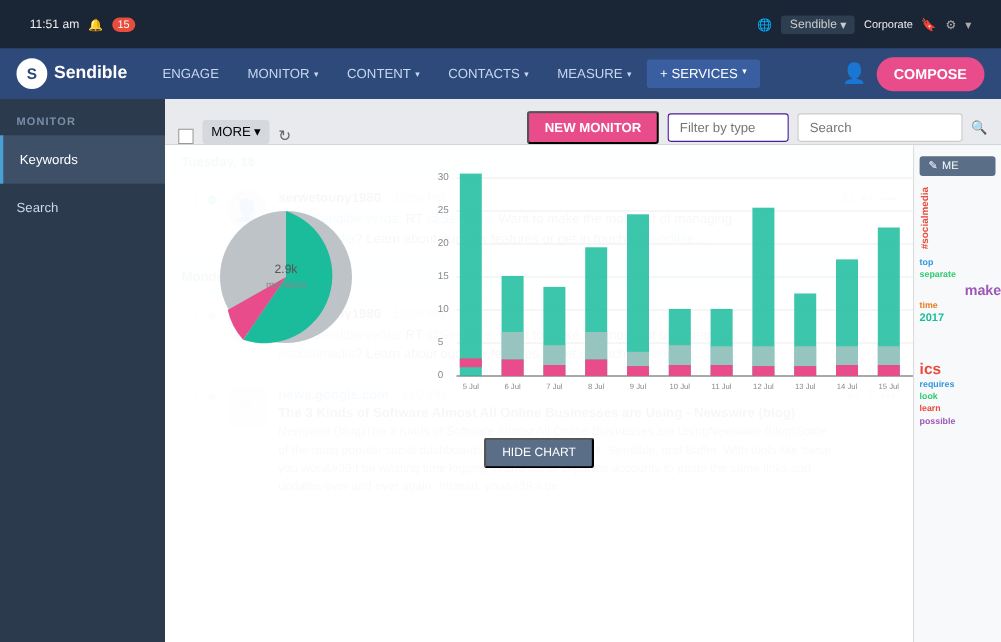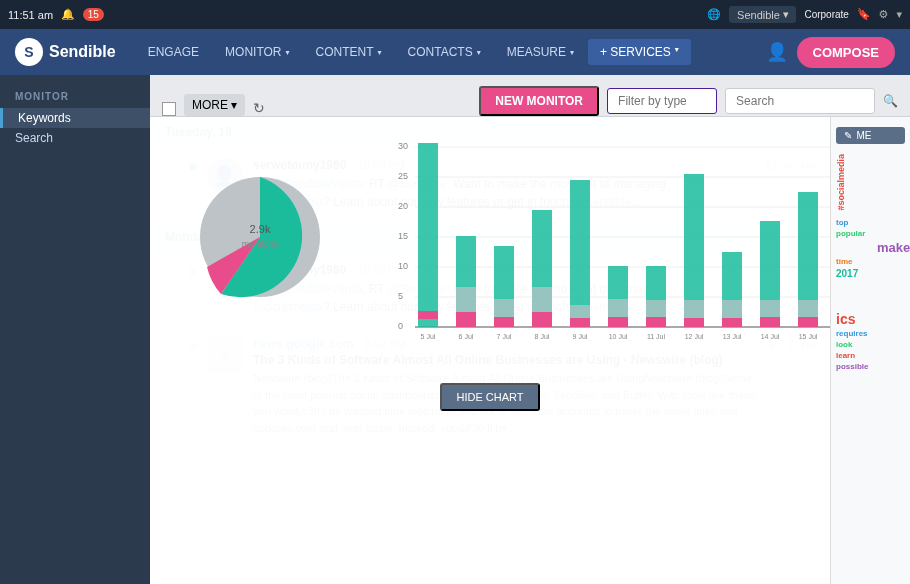--- a/index.html
+++ b/index.html
@@ -1,19 +1,19 @@
 <!DOCTYPE html>
 <html><head>
   <meta charset="utf-8">
   <style>
     * { margin: 0; padding: 0; box-sizing: border-box; }
     body { font-family: -apple-system, BlinkMacSystemFont, 'Segoe UI', sans-serif; background: #2c3e50; width: 910px; height: 584px; overflow: hidden; font-size: 12px; }
 
     
-    .top-bar { background: #1a2535; height: 29px; display: flex; align-items: center; justify-content: space-between; padding: 0 8px; }
+    .top-bar { background: #1a2535; height: 44px; display: flex; align-items: center; justify-content: space-between; padding: 0 27px; }
     .top-bar-left { display: flex; align-items: center; gap: 8px; color: #ccc; font-size: 11px; }
     .top-bar-right { display: flex; align-items: center; gap: 8px; color: #ccc; font-size: 11px; }
     .time { color: #eee; font-weight: 500; }
     .notif-badge { background: #e74c3c; color: white; border-radius: 10px; padding: 1px 5px; font-size: 10px; }
     .top-bar-btn { background: #2c3e50; border: none; color: #ccc; padding: 2px 8px; border-radius: 3px; cursor: pointer; font-size: 11px; display: flex; align-items: center; gap: 3px; }
     .corporate-label { color: #eee; font-size: 10px; }
 
     
     .nav-bar { background: #2d4a7a; height: 46px; display: flex; align-items: center; padding: 0 15px; gap: 0; }
     .logo { display: flex; align-items: center; gap: 6px; color: white; font-size: 16px; font-weight: bold; margin-right: 20px; }
@@ -25,21 +25,21 @@
     .services-btn { background: #3a5fa0; color: white; padding: 6px 12px; border-radius: 3px; cursor: pointer; display: flex; align-items: flex-start; gap: 4px; font-size: 12px; }
     .compose-btn { background: #e84c8b; color: white; padding: 8px 16px; border-radius: 20px; cursor: pointer; font-weight: bold; font-size: 13px; border: none; }
     .user-icon { color: #c8d8f0; font-size: 18px; cursor: pointer; }
 
     
     .main { display: flex; height: calc(584px - 74px); }
 
     
     .sidebar { width: 150px; background: #2c3a4e; flex-shrink: 0; padding: 10px 0; }
     .sidebar-header { color: #7a8fa8; font-size: 10px; font-weight: 700; padding: 6px 15px; letter-spacing: 1px; text-transform: uppercase; }
-    .sidebar-item { padding: 3px 15px; cursor: pointer; color: #c8d8f0; font-size: 12px; }
+    .sidebar-item { padding: 15px 15px; cursor: pointer; color: #c8d8f0; font-size: 12px; }
     .sidebar-item.active { background: #3d5068; color: white; border-left: 3px solid #4a9fd5; }
 
     
     .content { flex: 1; background: #f0f2f5; display: flex; flex-direction: column; overflow: hidden; }
 
     
     .toolbar { background: #e8eaed; border-bottom: 1px solid #d0d3d8; height: 42px; display: flex; align-items: flex-end; padding: 0 12px; gap: 8px; }
     .checkbox { width: 14px; height: 14px; border: 1px solid #999; background: white; cursor: pointer; }
     .more-btn { display: flex; align-items: center; gap: 3px; padding: 4px 8px; background: #d5d8dc; border-radius: 3px; cursor: pointer; font-size: 12px; }
     .refresh-btn { color: #666; cursor: pointer; font-size: 14px; }
@@ -359,21 +359,21 @@
             <span class="feed-action">•••</span>
           </div>
         </div>
 
       </div>
 
       <div class="word-cloud">
         <div class="edit-btn" style="margin-bottom:8px; font-size:10px;">✎ <span>ME</span></div>
         <span class="word" style="font-size:9px; color:#e74c3c; writing-mode:vertical-rl; transform:rotate(180deg); display:inline-block;">#socialmedia</span>
         <span class="word" style="color:#3498db; font-size:8px;">top</span>
-        <span class="word" style="color:#2ecc71; font-size:8px;">popular</span>
+        <span class="word" style="color:#2ecc71; font-size:8px;">separate</span>
         <span class="word" style="color:#9b59b6; font-size:13px;margin-left:41px;">make</span>
         <span class="word" style="color:#e67e22; font-size:8px;">time</span>
         <span class="word" style="color:#1abc9c; font-size:10px; font-weight:bold;">2017</span>
         <span class="word" style="color:#e74c3c; font-size:14px; font-weight:bold;margin-top:32px;">ics</span>
         <span class="word" style="color:#3498db; font-size:8px;">requires</span>
         <span class="word" style="color:#2ecc71; font-size:8px;">look</span>
         <span class="word" style="color:#e74c3c; font-size:8px;">learn</span>
         <span class="word" style="color:#9b59b6; font-size:8px;">possible</span>
       </div>
     </div>

